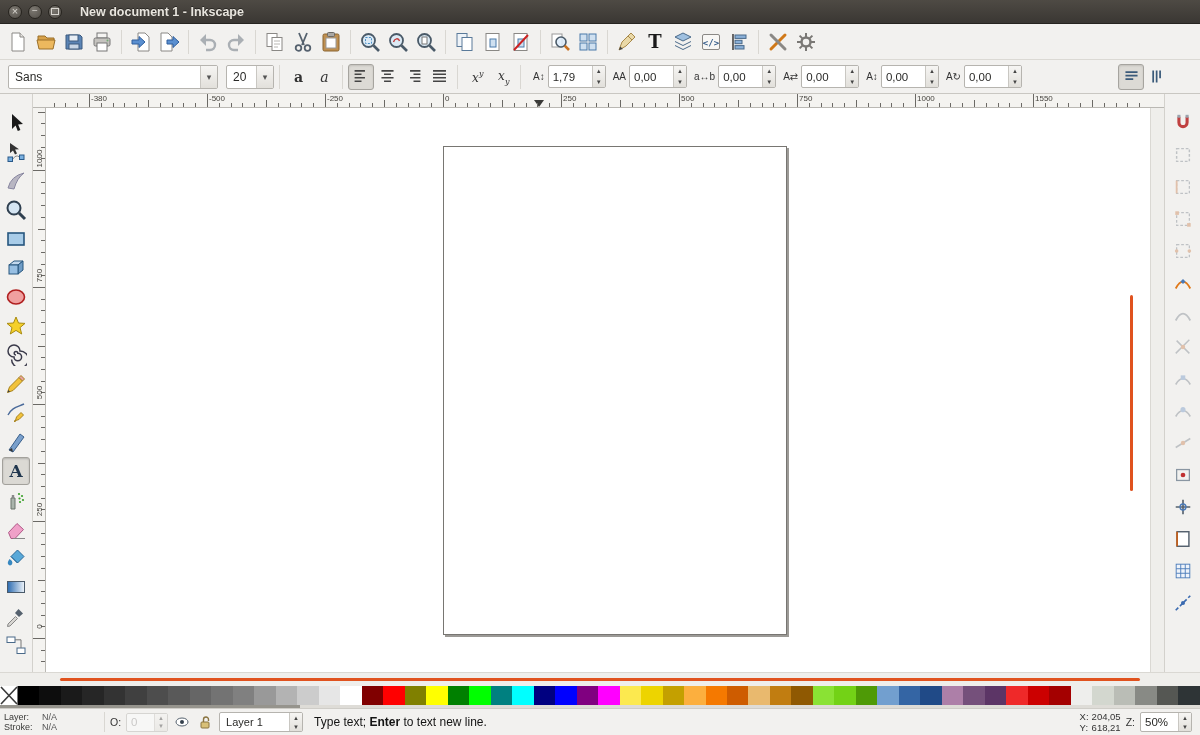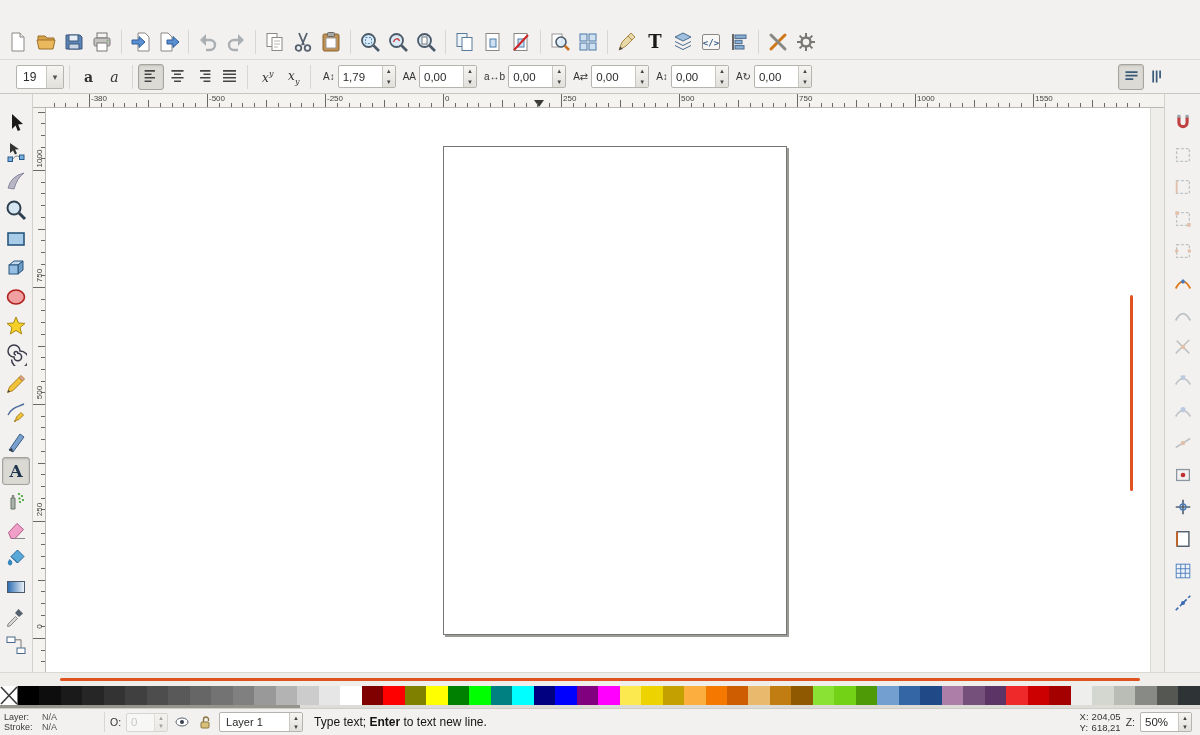--- a/index.html
+++ b/index.html
@@ -86,20 +86,26 @@
 .sicon svg{width:14px;height:14px}
 #message{font-size:12px;color:#141414;margin-left:6px;white-space:nowrap}
 .xyblock{margin-left:auto;font-size:9.5px;line-height:11px;color:#333;text-align:right;white-space:nowrap;flex:0 0 auto}
 .xyblock .lbl{display:inline-block;width:12px;text-align:left}
 </style>
 </head>
 <body>
 
 <div id="app">
 
+  <div id="titlebar">
+    <span class="wbtn wc-close"></span>
+    <span class="wbtn wc-min"></span>
+    <span class="wbtn wc-max"></span>
+    <span id="title-text">New document 1 - Inkscape</span>
+  </div>
 
   <div id="cmdbar">
     <span class="tbtn">
         <svg viewBox="0 0 22 22">
           <path d="M5 2h8l4 4v14H5z" fill="#fff" stroke="#8a8885"></path>
           <path d="M13 2v4h4" fill="#e8e6e2" stroke="#8a8885"></path>
         </svg>
       </span>
     <span class="tbtn">
         <svg viewBox="0 0 22 22">
@@ -275,22 +281,26 @@
         <svg viewBox="0 0 22 22">
           <circle cx="11" cy="11" r="4.5" fill="none" stroke="#7a7875" stroke-width="2.5"></circle>
           <g stroke="#7a7875" stroke-width="2">
             <path d="M11 2v4M11 16v4M2 11h4M16 11h4M4.6 4.6l2.8 2.8M14.6 14.6l2.8 2.8M17.4 4.6l-2.8 2.8M7.4 14.6l-2.8 2.8"></path>
           </g>
         </svg>
       </span>
   </div>
 
   <div id="textbar">
+    <span class="combo" style="width:210px">
+        <span class="cval">Sans</span>
+        <span class="dd"></span>
+      </span>
     <span class="combo" style="width:48px;margin-left:8px">
-        <span class="cval">19</span>
+        <span class="cval">20</span>
         <span class="dd"></span>
       </span>
     <span class="sep"></span>
     <span class="tbtn small">
         <svg viewBox="0 0 19 19">
           <text x="9.5" y="14.5" text-anchor="middle" font-size="14" font-weight="bold" font-family="DejaVu Serif, serif" fill="#333">a</text>
         </svg>
       </span>
     <span class="tbtn small">
         <svg viewBox="0 0 19 19">

